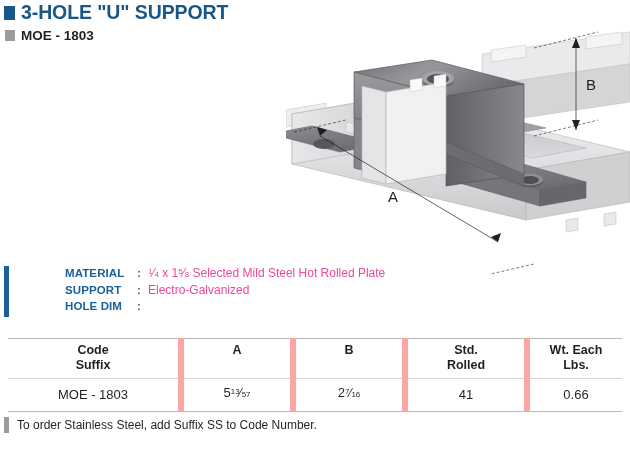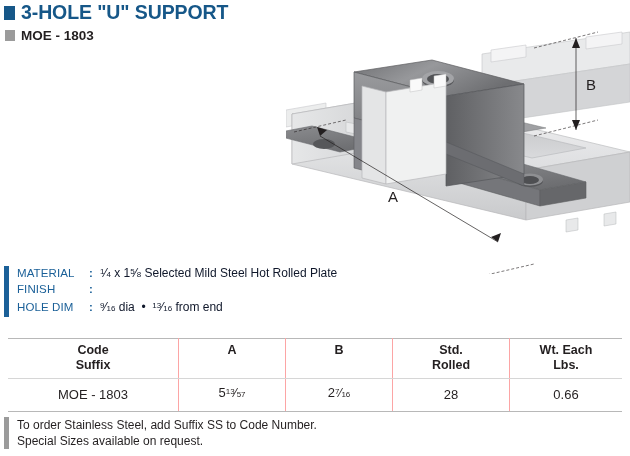--- a/index.html
+++ b/index.html
@@ -86,35 +86,36 @@
   }
   .spec-row {
     display: flex;
     align-items: baseline;
     height: 17px;
     white-space: nowrap;
   }
   .spec-label {
     width: 72px;
     font-size: 11.5px;
-    font-weight: normal;
+    font-weight: bold;
     color: #1b6098;
     flex: none;
     letter-spacing: 0.1px;
+    margin-left: 48px;
   }
   .spec-colon {
     width: 11px;
     font-size: 11.5px;
     font-weight: bold;
     color: #1b6098;
     flex: none;
   }
   .spec-value {
     font-size: 12px;
-    color: #0f172a;
+    color: #ec4899;
   }
   .frac {
     display: inline-block;
     font-size: 0;
     vertical-align: baseline;
     position: relative;
     top: 0;
   }
   .frac .n {
     font-size: 8px;
@@ -131,21 +132,21 @@
   
   .table {
     position: absolute;
     left: 8px;
     top: 338px;
     width: 614px;
     border-collapse: collapse;
   }
   .table td, .table th {
     border-left: 1px solid #d6d6d6;
-    border-right: 1px solid #fca5a5;
+    border-right: 6px solid #fca5a5;
     text-align: center;
     padding: 0;
   }
   .table .hrow th {
     border-top: 1px solid #b8b8b8;
     border-bottom: 1px solid #d6d6d6;
     font-size: 12.5px;
     font-weight: bold;
     line-height: 15px;
     padding: 4px 0 5px 0;
@@ -316,28 +317,28 @@
   <div class="specs-bar"></div>
   <div>
 
     <div class="spec-row">
       <div class="spec-label">MATERIAL</div>
       <div class="spec-colon">:</div>
       <div class="spec-value"><span class="frac"><span class="n">1</span><span class="s">⁄</span><span class="d">4</span></span> x 1<span class="frac"><span class="n">5</span><span class="s">⁄</span><span class="d">8</span></span> Selected Mild Steel Hot Rolled Plate</div>
     </div>
 
     <div class="spec-row">
-      <div class="spec-label">FINISH</div>
+      <div class="spec-label">SUPPORT</div>
       <div class="spec-colon">:</div>
+      <div class="spec-value">Electro-Galvanized</div>
     </div>
 
     <div class="spec-row">
       <div class="spec-label">HOLE DIM</div>
       <div class="spec-colon">:</div>
-      <div class="spec-value"><span class="frac"><span class="n">9</span><span class="s">⁄</span><span class="d">16</span></span> dia &nbsp;•&nbsp; <span class="frac"><span class="n">13</span><span class="s">⁄</span><span class="d">16</span></span> from end</div>
     </div>
 
   </div>
 </div>
 
 <table class="table">
   <tbody>
       <tr class="hrow">
     <th class="edge-l" style="width:170px">
       <div>Code</div>
@@ -357,25 +358,24 @@
     </th>
     <th class="edge-r">
       <div>Wt. Each</div>
       <div>Lbs.</div>
     </th>
   </tr>
   <tr class="drow">
     <td class="edge-l">MOE - 1803</td>
     <td>5<span class="frac"><span class="n">13</span><span class="s">⁄</span><span class="d">57</span></span></td>
     <td>2<span class="frac"><span class="n">7</span><span class="s">⁄</span><span class="d">16</span></span></td>
-    <td>28</td>
+    <td>41</td>
     <td class="edge-r">0.66</td>
   </tr>
 </tbody>
   </table>
 
 <div class="footer">
   <div class="footer-bar"></div>
   <div>
     <div class="footer-line">To order Stainless Steel, add Suffix SS to Code Number.</div>
-    <div class="footer-line">Special Sizes available on request.</div>
   </div>
 </div>
 
 </body></html>

